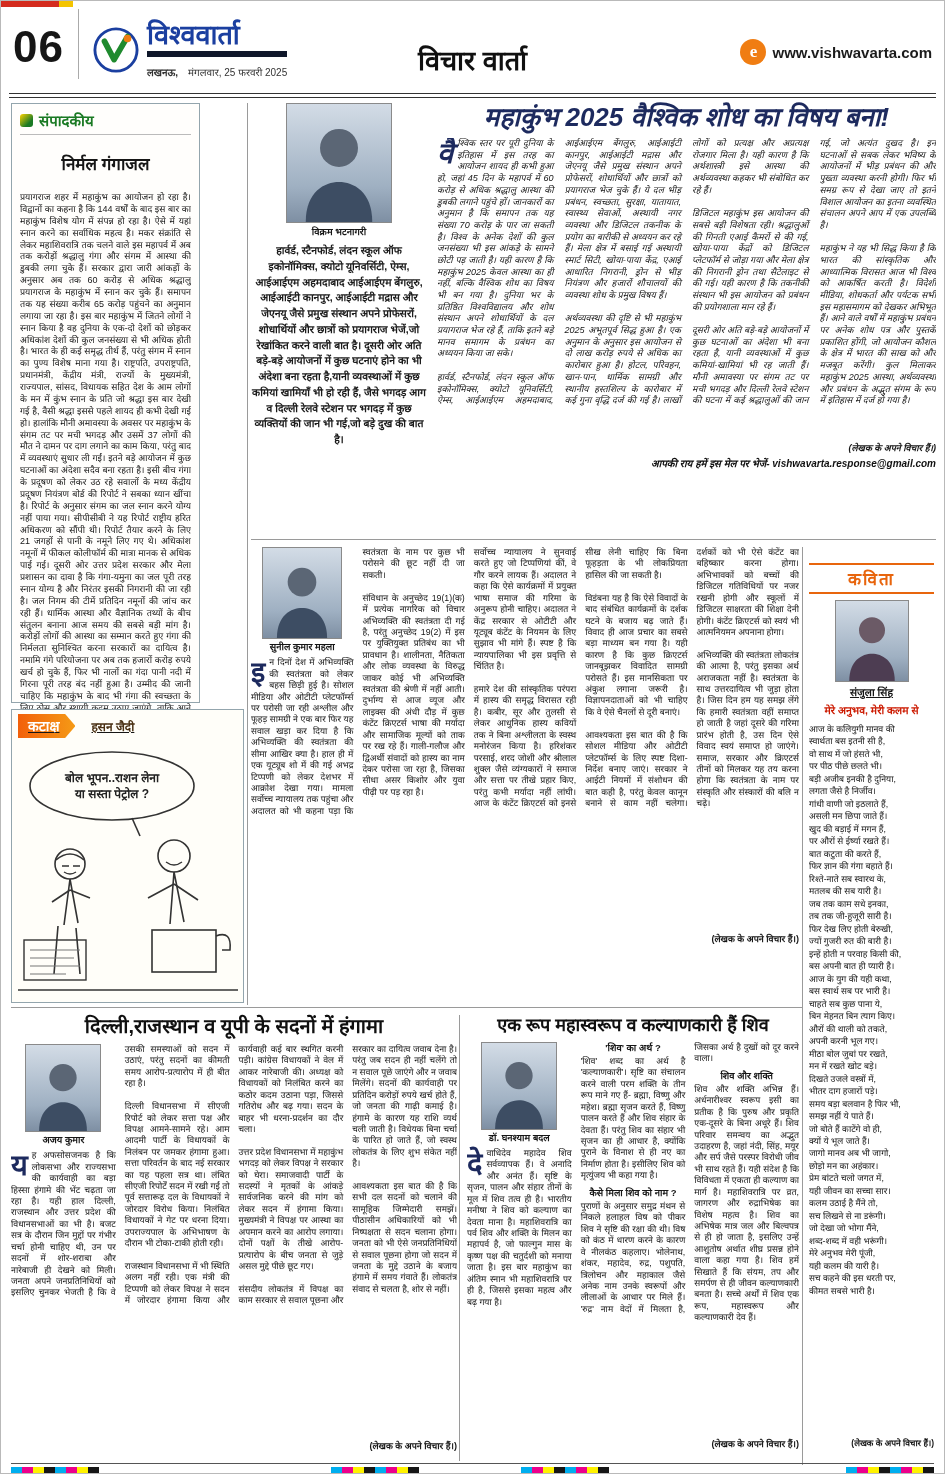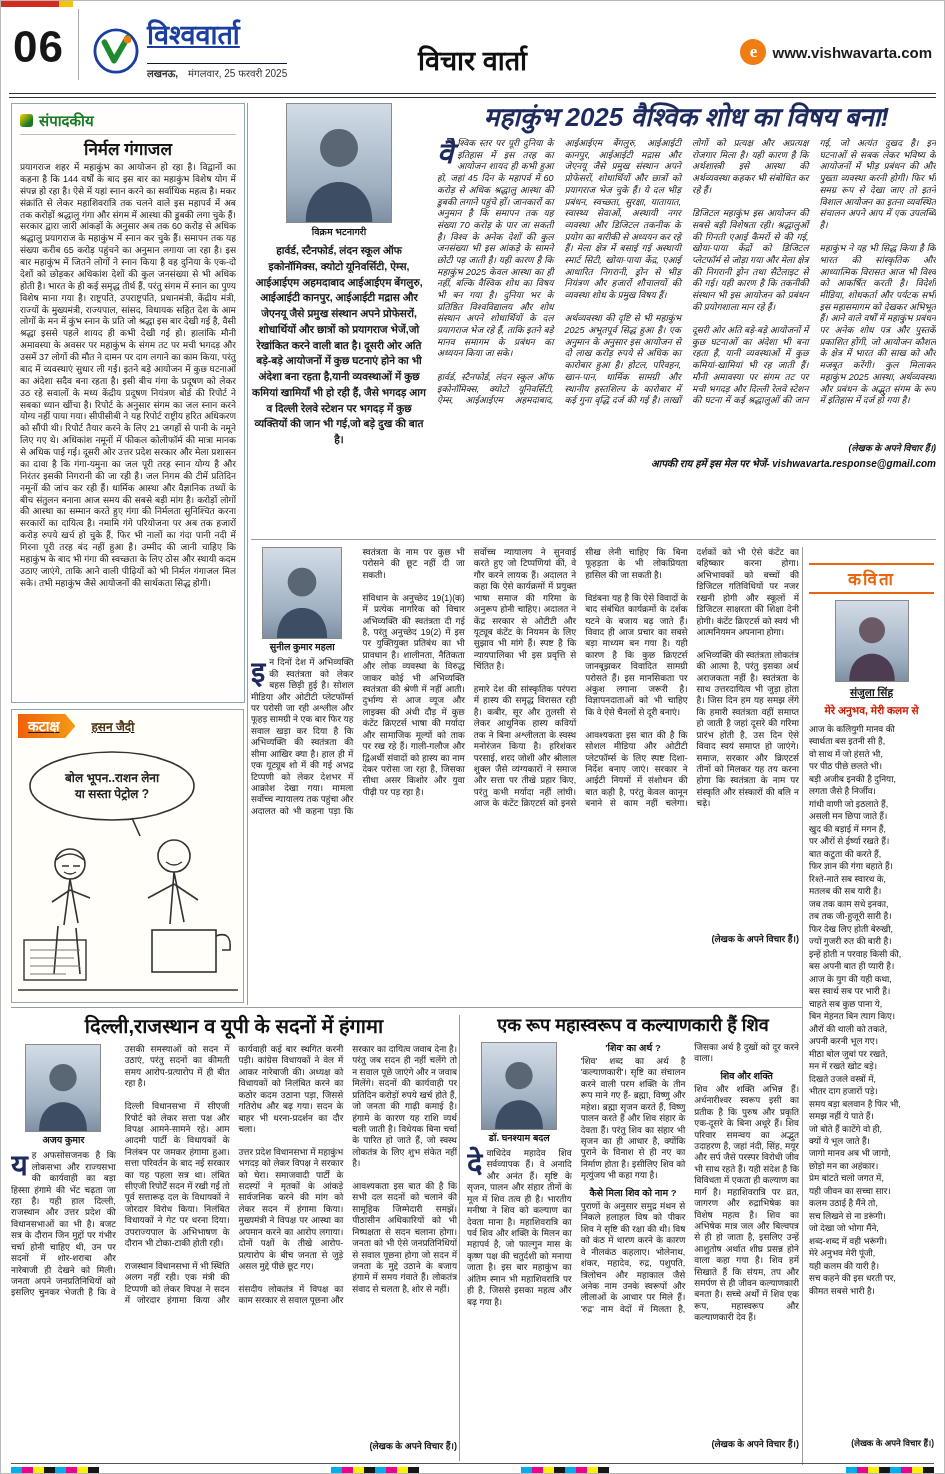--- a/index.html
+++ b/index.html
@@ -6,46 +6,46 @@
   .page{position:relative;width:945px;height:1474px;margin:0 auto;background:#ffffff;
         font-family:"Liberation Sans","DejaVu Sans",sans-serif;color:#161616;
         border:1px solid #b9b9b9;box-sizing:border-box;overflow:hidden;}
   
   .reg-strip{position:absolute;top:0;left:0;height:6px;width:58px;background:#d42b1e;}
   .reg-strip2{position:absolute;top:0;left:58px;height:6px;width:14px;background:#f4c400;}
   .masthead{position:absolute;top:8px;left:12px;right:12px;height:82px;display:flex;align-items:flex-start;}
   .page-num{font-size:44px;font-weight:bold;line-height:1;padding:16px 14px 0 0;letter-spacing:1px;}
   .logo-block{display:flex;gap:8px;align-items:center;padding-top:12px;border-left:1px solid #aaa;padding-left:14px;}
   .logo-circle{width:46px;height:46px;display:inline-block;}
-  .paper-name{font-size:27px;font-weight:bold;color:#1b3fa0;line-height:1.05;text-decoration:underline;}
-  .date-line{font-size:10px;color:#333;border-top:1px solid #0f172a;margin-top:14px;padding-top:2px;display:flex;gap:10px;}
+  .paper-name{font-size:27px;font-weight:bold;color:#1b3fa0;line-height:1.05;}
+  .date-line{font-size:10px;color:#333;border-top:6px solid #0f172a;margin-top:2px;padding-top:8px;display:flex;gap:10px;}
   .date-line .city{font-weight:bold;}
   .section-head{position:absolute;left:50%;transform:translateX(-50%);top:32px;font-size:27px;font-weight:bold;color:#101010;}
   .site-block{margin-left:auto;display:flex;align-items:center;gap:6px;padding-top:30px;}
   .e-icon{width:26px;height:26px;border-radius:50%;background:#f07d12;color:#fff;font-weight:bold;
           font-size:17px;display:flex;align-items:center;justify-content:center;font-family:"Liberation Serif",serif;}
   .site-url{font-size:15px;font-weight:bold;color:#1c1c1c;}
   .header-rule{position:absolute;top:92px;left:8px;right:8px;height:3px;border-top:1px solid #333;border-bottom:1px solid #333;}
   
   .vline{position:absolute;width:0;border-left:1px solid #9a9a9a;}
   .hline{position:absolute;height:0;border-top:1px solid #9a9a9a;}
   .bodytext{white-space:pre-line;}
   .dropcap{float:left;font-size:29px;line-height:0.95;font-weight:bold;color:#1d2a5e;padding:2px 4px 0 0;}
   .byline-note{text-align:right;font-weight:bold;font-size:9px;margin-top:3px;}
   figure.av{margin:0 auto 4px;text-align:center;}
   .photo{background:linear-gradient(180deg,#d3dce6 0%,#9fb0c2 70%,#7e8fa3 100%);margin:0 auto;
          display:flex;align-items:flex-end;justify-content:center;overflow:hidden;border:1px solid #8a8a8a;}
   figcaption{font-size:9.5px;font-weight:bold;margin-top:2px;}
   
-  .editorial-box{position:absolute;left:10px;top:102px;width:234px;height:600px;border:1px solid #93a5ad;
+  .editorial-box{position:absolute;left:10px;top:102px;width:189px;height:600px;border:1px solid #93a5ad;
                  padding:6px 8px;box-sizing:border-box;background:#fffefc;}
   .ed-label-row{display:flex;align-items:center;gap:6px;border-bottom:1px solid #bbb;padding-bottom:4px;}
   .ed-icon{width:13px;height:13px;border-radius:3px;background:linear-gradient(135deg,#ffd400 0%,#1a7a24 70%);}
   .ed-label{color:#1a7a24;font-weight:bold;font-size:15px;}
-  .ed-title{text-align:center;font-weight:bold;font-size:17px;margin:2px 0;}
+  .ed-title{text-align:center;font-weight:bold;font-size:17px;margin:17px 0;}
   .ed-body{font-size:9px;line-height:1.32;text-align:justify;height:520px;overflow:hidden;}
   
   .cartoon-box{position:absolute;left:10px;top:708px;width:233px;height:294px;border:1px solid #93a5ad;
                box-sizing:border-box;background:#fffef9;}
   .cartoon-head{display:flex;align-items:center;gap:16px;padding:4px 6px 2px;text-decoration:underline;}
   .kataksh{background:linear-gradient(90deg,#f2600a,#f59a16);color:#fff;font-weight:bold;font-size:14px;
            padding:2px 16px 3px 10px;clip-path:polygon(0 0,82% 0,100% 50%,82% 100%,0 100%);}
   .cartoonist{font-weight:bold;font-size:12px;color:#4a3014;}
   .cartoon-art{display:block;margin:0 auto;}
   

